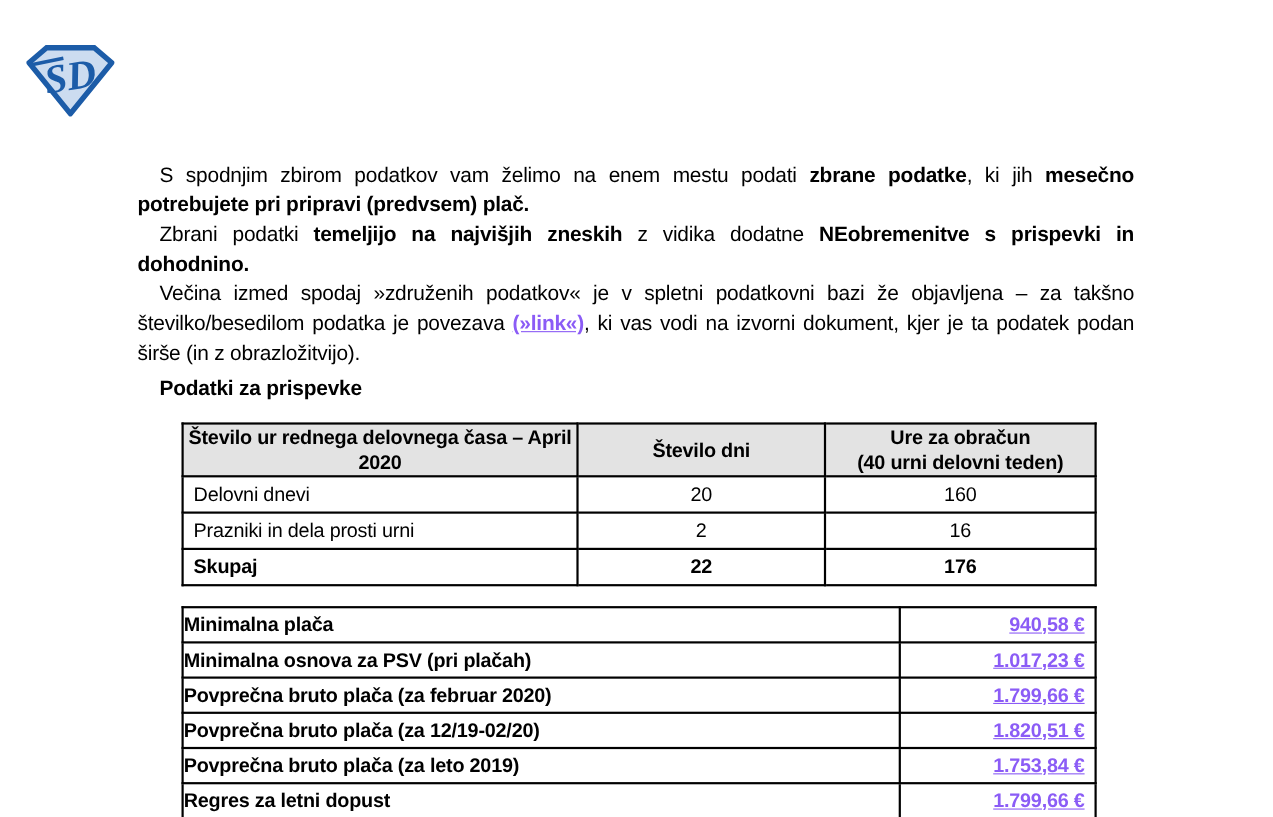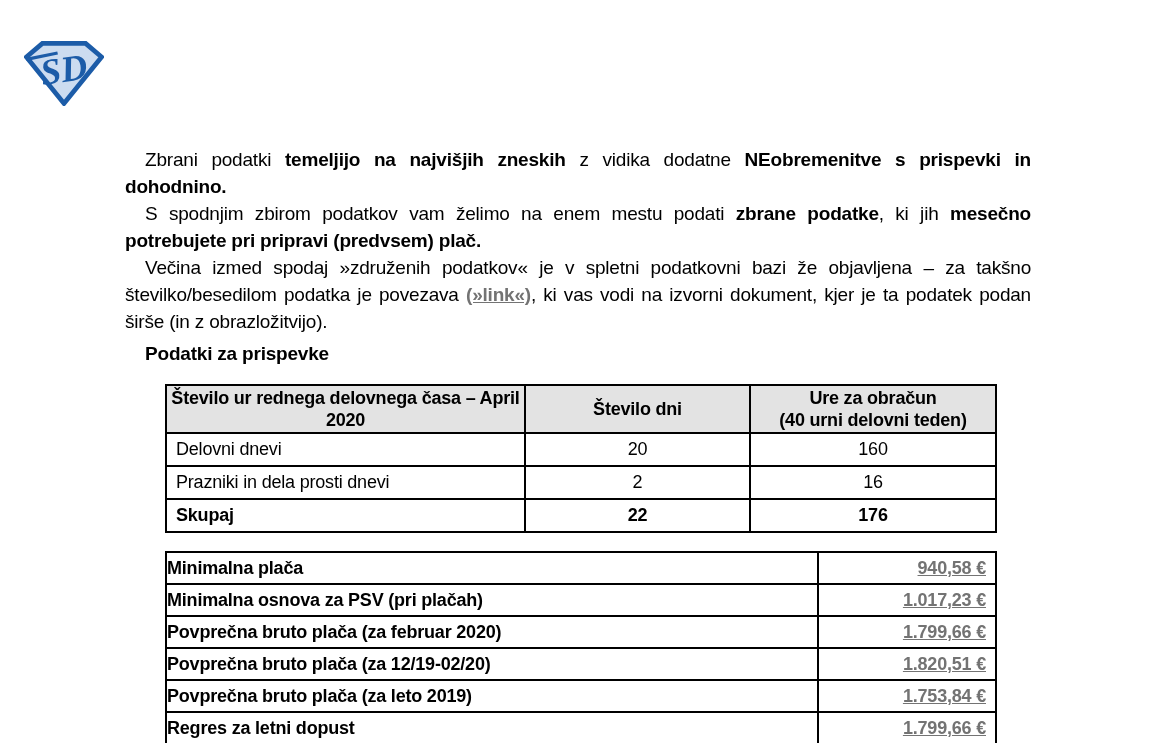--- a/index.html
+++ b/index.html
@@ -22,21 +22,21 @@
   }
   
   #intro{
     position:absolute;left:125px;top:146px;width:906px;
     font-size:19px;line-height:27px;text-align:justify;
     letter-spacing:-0.2px;
   }
   #intro p{margin:0;text-indent:20px;}
   .b{font-weight:bold;}
   .doclink{
-    color:#737373;font-weight:bold;text-decoration:underline;
+    color:#8b5cf6;font-weight:bold;text-decoration:underline;
     cursor:pointer;
   }
   
   #section-heading{
     position:absolute;left:145px;top:343px;
     font-size:19px;font-weight:bold;letter-spacing:-0.2px;text-align:center;
   }
   
   table{border-collapse:collapse;table-layout:fixed;}
   #hours-table{position:absolute;left:165px;top:384px;width:830px;}
@@ -72,22 +72,22 @@
       <polygon points="3,21 23,4 77,4 97,21 50,79" fill="#ccdcf0" stroke="#1c5ca8" stroke-width="6" stroke-linejoin="miter"></polygon>
       <g transform="rotate(-9 50 38)">
         <text x="50" y="52" text-anchor="middle" font-family="Liberation Serif, DejaVu Serif, serif" font-style="italic" font-weight="bold" font-size="46" fill="#1c5ca8">SD</text>
       </g>
       <path d="M3,24 L42,16" stroke="#1c5ca8" stroke-width="4" fill="none"></path>
     </svg>
   </div>
 
 
   <div id="intro">
+    <p><span>S spodnjim zbirom podatkov vam želimo na enem mestu podati </span><span class="b">zbrane podatke</span><span>, ki jih </span><span class="b">mesečno potrebujete pri pripravi (predvsem) plač.</span></p>
     <p><span>Zbrani podatki </span><span class="b">temeljijo na najvišjih zneskih</span><span> z vidika dodatne </span><span class="b">NEobremenitve s prispevki in dohodnino.</span></p>
-    <p><span>S spodnjim zbirom podatkov vam želimo na enem mestu podati </span><span class="b">zbrane podatke</span><span>, ki jih </span><span class="b">mesečno potrebujete pri pripravi (predvsem) plač.</span></p>
     <p><span>Večina izmed spodaj »združenih podatkov« je v spletni podatkovni bazi že objavljena – za takšno številko/besedilom podatka je povezava </span><span class="doclink">(»link«)</span><span>, ki vas vodi na izvorni dokument, kjer je ta podatek podan širše (in z obrazložitvijo).</span></p>
   </div>
 
   <div id="section-heading">Podatki za prispevke</div>
 
   <table id="hours-table">
     <colgroup>
         <col style="width:359px">
         <col style="width:225px">
         <col style="width:246px">
@@ -98,21 +98,21 @@
       <th>Število dni</th>
       <th class="preline">Ure za obračun
 (40 urni delovni teden)</th>
     </tr>
     <tr>
       <td class="rowlabel">Delovni dnevi</td>
       <td>20</td>
       <td>160</td>
     </tr>
     <tr>
-      <td class="rowlabel">Prazniki in dela prosti dnevi</td>
+      <td class="rowlabel">Prazniki in dela prosti urni</td>
       <td>2</td>
       <td>16</td>
     </tr>
     <tr class="total">
       <td class="rowlabel">Skupaj</td>
       <td>22</td>
       <td>176</td>
     </tr>
   </tbody>
     </table>

